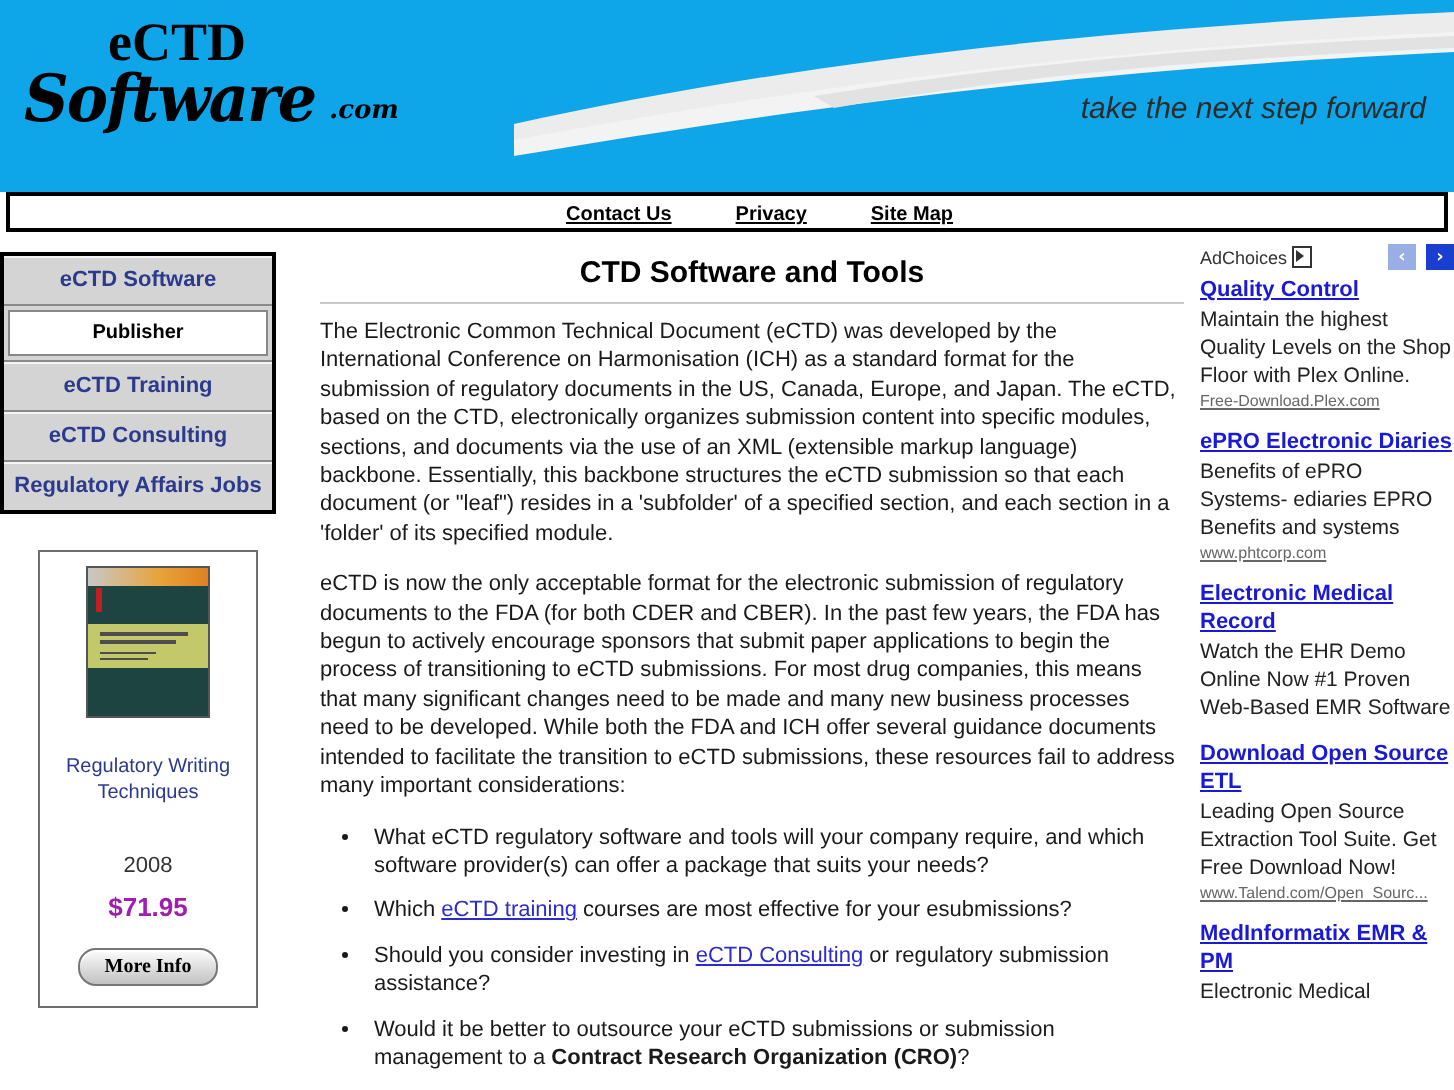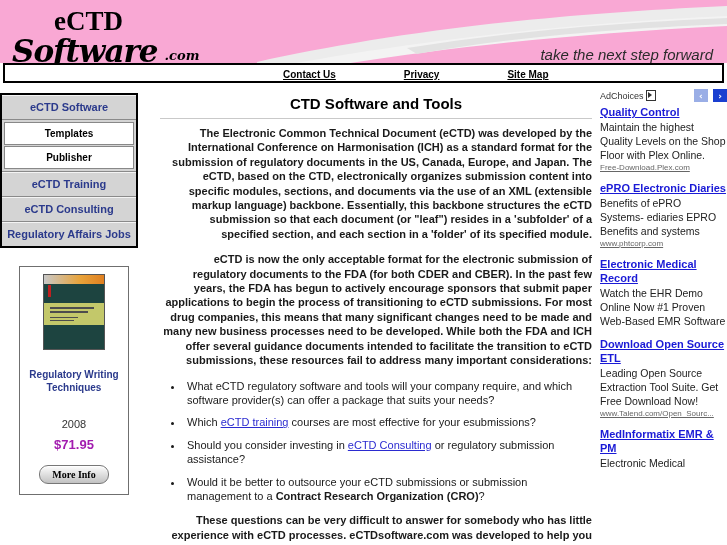--- a/index.html
+++ b/index.html
@@ -14,23 +14,23 @@
     font-family: "Liberation Sans", sans-serif;
     font-size: 11px;
     color: #000000;
     position: relative;
   }
   a { text-decoration: underline; }
 
   
   #header {
     position: relative;
-    height: 63px;
+    height: 96px;
     overflow: hidden;
-    background: #f9a8d4;
+    background: #0ea5e9;
   }
   #swoosh {
     position: absolute;
     right: 0; top: 0;
     width: 470px; height: 78px;
     pointer-events: none;
   }
   #logo-block {
     position: absolute;
     left: 12px; top: 6px;
@@ -87,21 +87,20 @@
     border: 2px solid #000;
     background: #ffffff;
     box-sizing: border-box;
   }
   #navbar ul {
     list-style: none;
     margin: 0; padding: 0;
     position: absolute;
     left: 278px; top: 3px;
     display: flex;
-    gap: 36px;
   }
   #navbar li { margin-right: 32px; }
   #navbar a {
     font-size: 10px;
     font-weight: bold;
     color: #000;
     text-decoration: underline;
   }
 
   
@@ -181,21 +180,21 @@
     background: linear-gradient(90deg,#c8c8c8 0%, #e8a33a 60%, #e08020 100%);
   }
   #bookcover .redmark {
     position: absolute; left: 4px; top: 10px; width: 3px; height: 12px;
     background: #c02020;
   }
   #bookcover .line {
     position: absolute; left: 6px; height: 2px; background: #4d4d4d;
   }
   #book-title {
-    font-size: 10px; font-weight: bold; color: #2b3a8c;
+    font-size: 10px; font-weight: normal; color: #2b3a8c;
     line-height: 13px; margin-top: 18px;
   }
   #book-year { font-size: 11px; color: #333; margin-top: 24px; }
   #book-price { font-size: 13px; font-weight: bold; color: #a21caf; margin-top: 7px; }
   #more-info-btn {
     margin: 13px auto 0 auto;
     width: 68px; height: 17px; line-height: 17px;
     font-family: Liberation Serif, serif;
     font-size: 10px; font-weight: bold;
     border: 1px solid #777;
@@ -215,22 +214,21 @@
   }
   #title-rule {
     border: none; border-top: 1px solid #c9c9c9;
     margin: 0 0 7px 0;
   }
   .body-par {
     font-size: 11px;
     line-height: 14.4px;
     color: #1a1a1a;
     margin: 0 0 11px 0;
-    text-align: right;
-    font-weight: bold;
+    text-align: left;
   }
   #bullets {
     margin: 0 0 10px 0;
     padding-left: 24px;
   }
   #bullets li {
     font-size: 11px;
     line-height: 14.4px;
     color: #1a1a1a;
     margin-bottom: 8px;
@@ -308,21 +306,20 @@
   </ul>
 </div>
 
 <div id="page">
 
   <div id="left-col">
 
     <div id="sidemenu">
       <div class="menu-item">eCTD Software</div>
       <div class="submenu-wrap">
-        <div class="menu-sub">Templates</div>
         <div class="menu-sub">Publisher</div>
       </div>
       <div class="menu-item">eCTD Training</div>
       <div class="menu-item">eCTD Consulting</div>
       <div class="menu-item">Regulatory Affairs Jobs</div>
     </div>
 
     <div id="bookbox">
       <div id="bookcover">
         <div class="topbar"></div>

